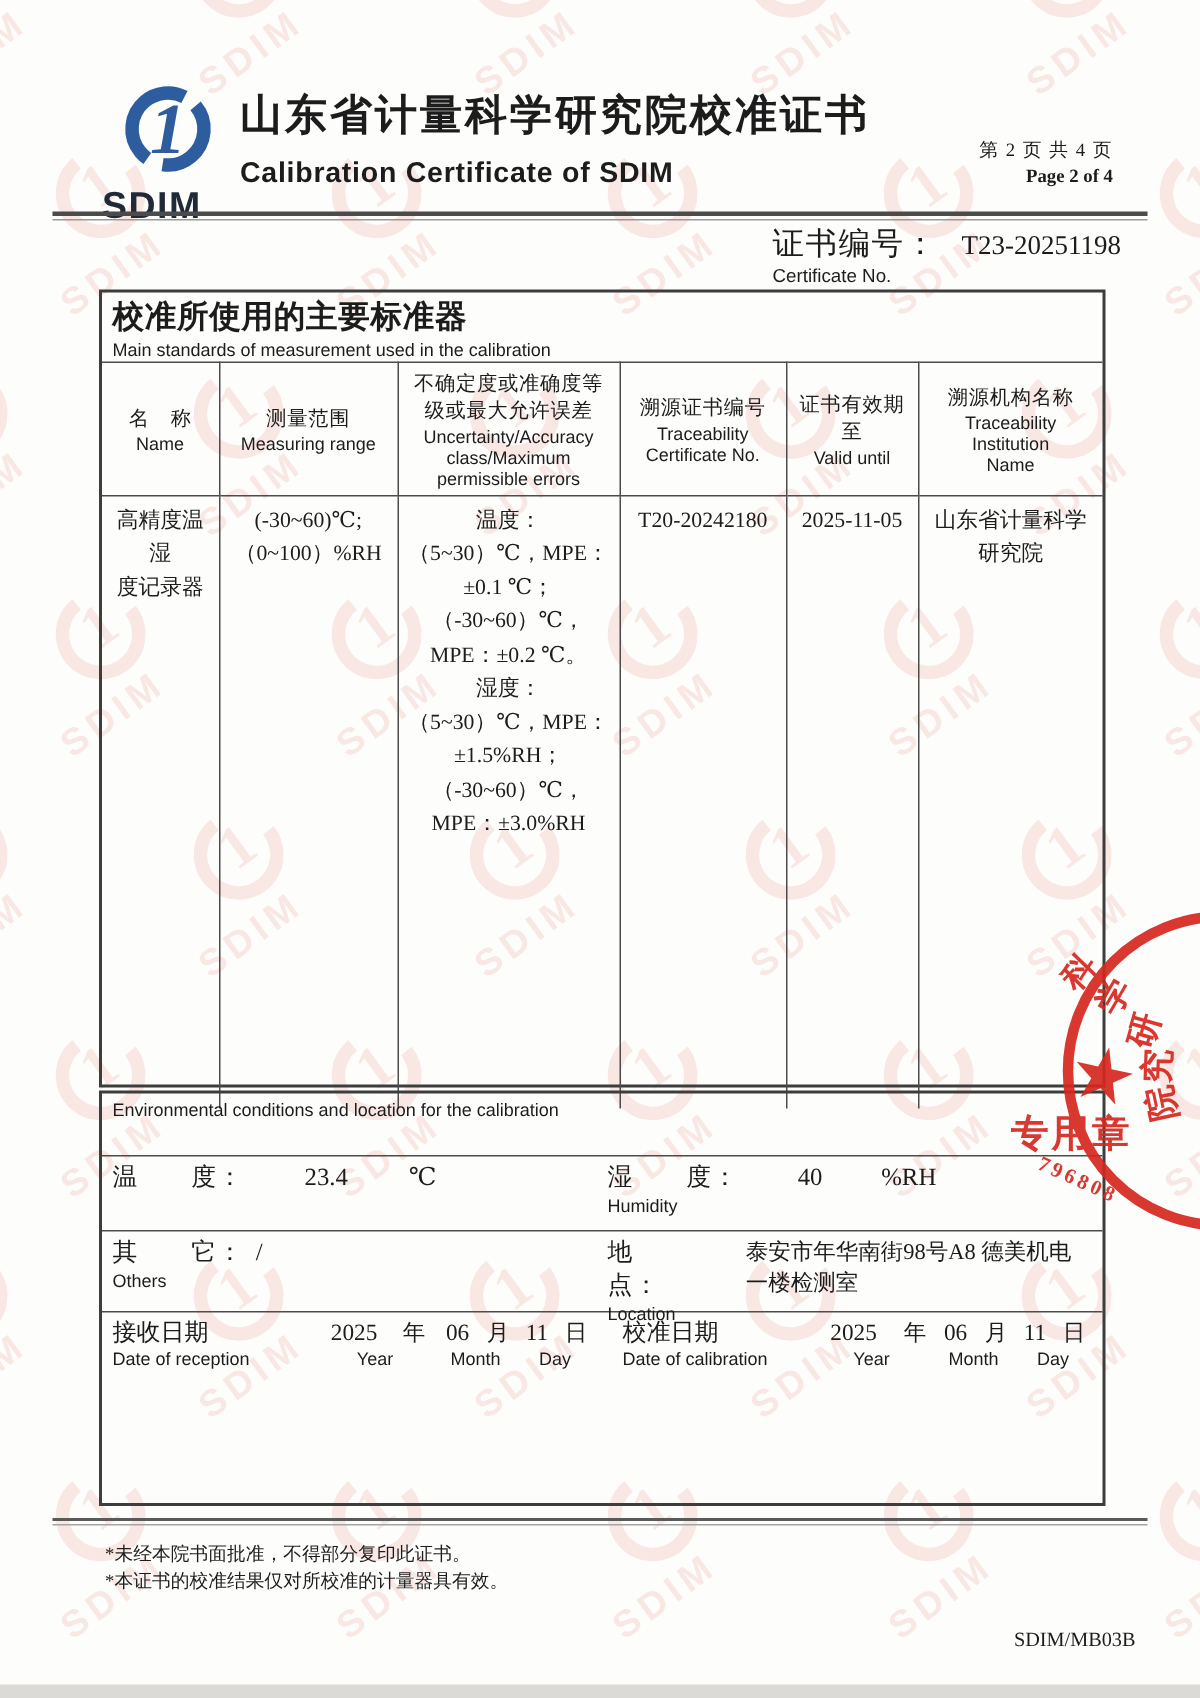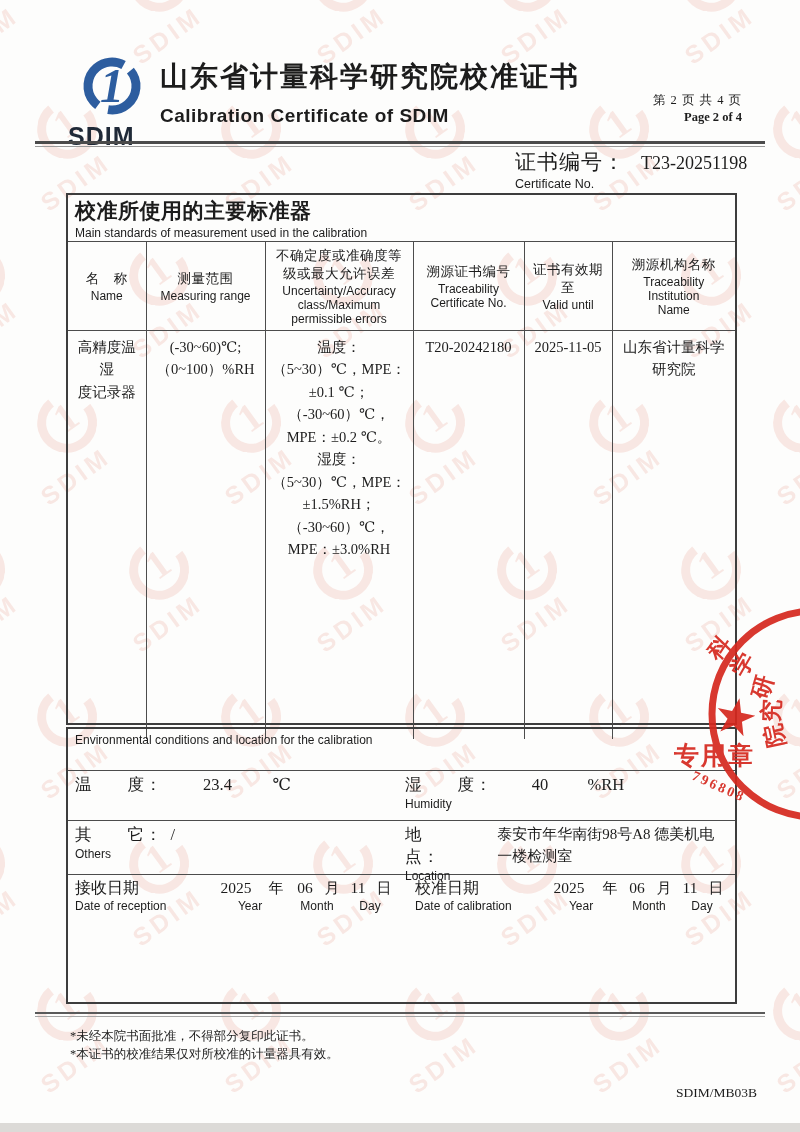--- a/index.html
+++ b/index.html
@@ -61,21 +61,21 @@
   .row-notice{height:80px;}
   .env-title-cn{font-size:15.5px;font-weight:600;}
   .env-title-en{font:12px "Liberation Sans","DejaVu Sans",sans-serif;margin-top:1px;}
   .env-half-l{width:330px;flex:none;}
   .env-half-r{flex:1;}
   .kv-line{display:flex;align-items:baseline;font-size:16.5px;white-space:nowrap;}
   .kv-label{letter-spacing:1px;}
   .kv-value{display:inline-block;text-align:center;}
   .kv-en{font:12px "Liberation Sans","DejaVu Sans",sans-serif;margin-top:1px;}
   .addr{font-size:15px;line-height:1.45;width:240px;white-space:normal;}
-  .loc-line{display:flex;align-items:center;font-size:16.5px;font-family:Liberation Serif, serif;}
+  .loc-line{display:flex;align-items:flex-end;font-size:16.5px;font-family:Liberation Serif, serif;}
   .date-grid{display:grid;grid-template-columns:135px 52px 28px 30px 24px 28px 24px;align-items:baseline;}
   .date-grid.cal{grid-template-columns:125px 58px 24px 30px 24px 28px 24px;}
   .dg-cn{font-size:16px;white-space:nowrap;}
   .dg-num{font-size:15.5px;text-align:center;}
   .dg-unit{font-size:15px;text-align:center;}
   .dg-en{font:12px "Liberation Sans","DejaVu Sans",sans-serif;}
   .dg-en.c{text-align:center;}
   .sp2{grid-column:span 2;}
   .notice-title{font-size:14px;font-weight:600;}
   .notice-line{font-size:13.5px;line-height:1.5;}

